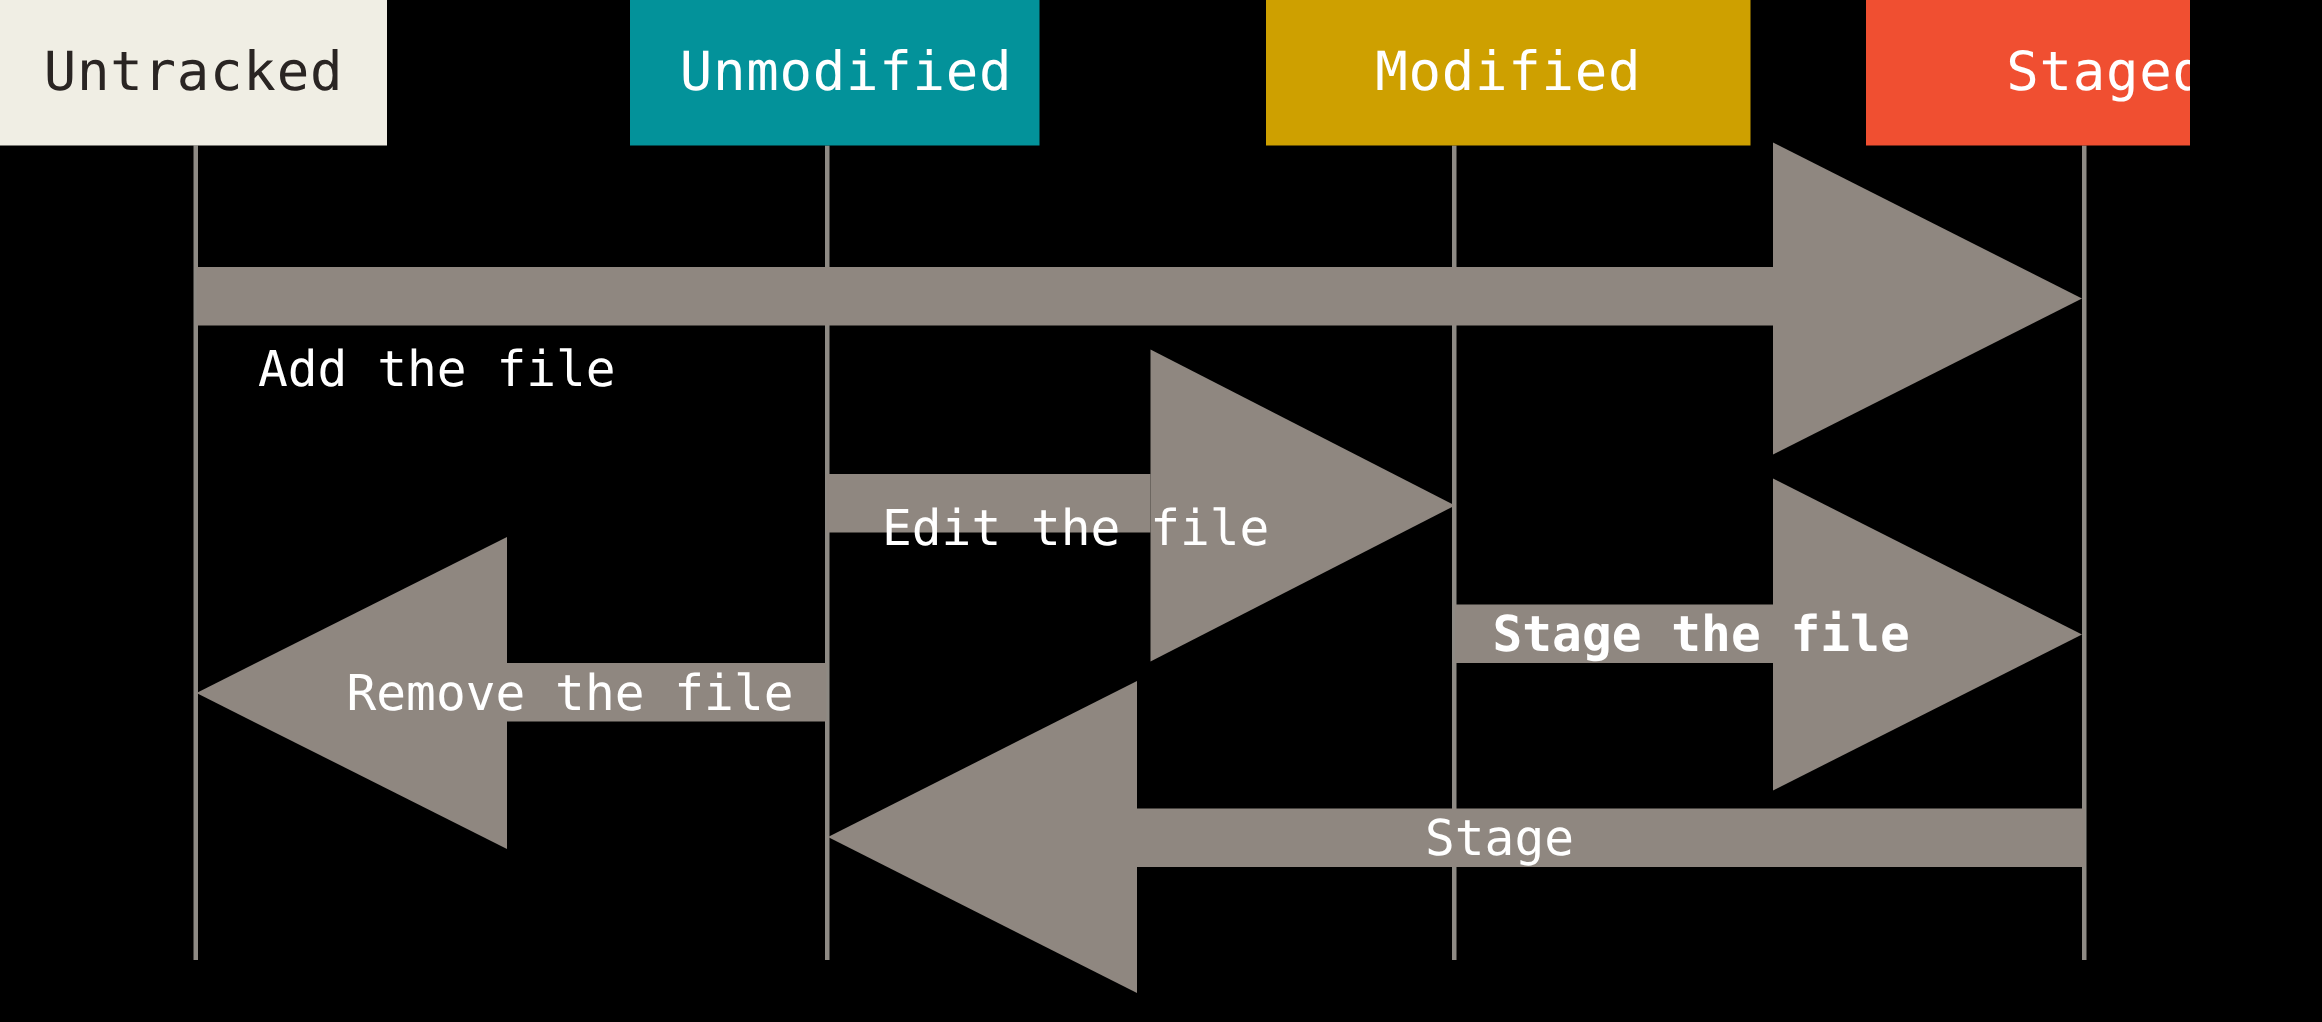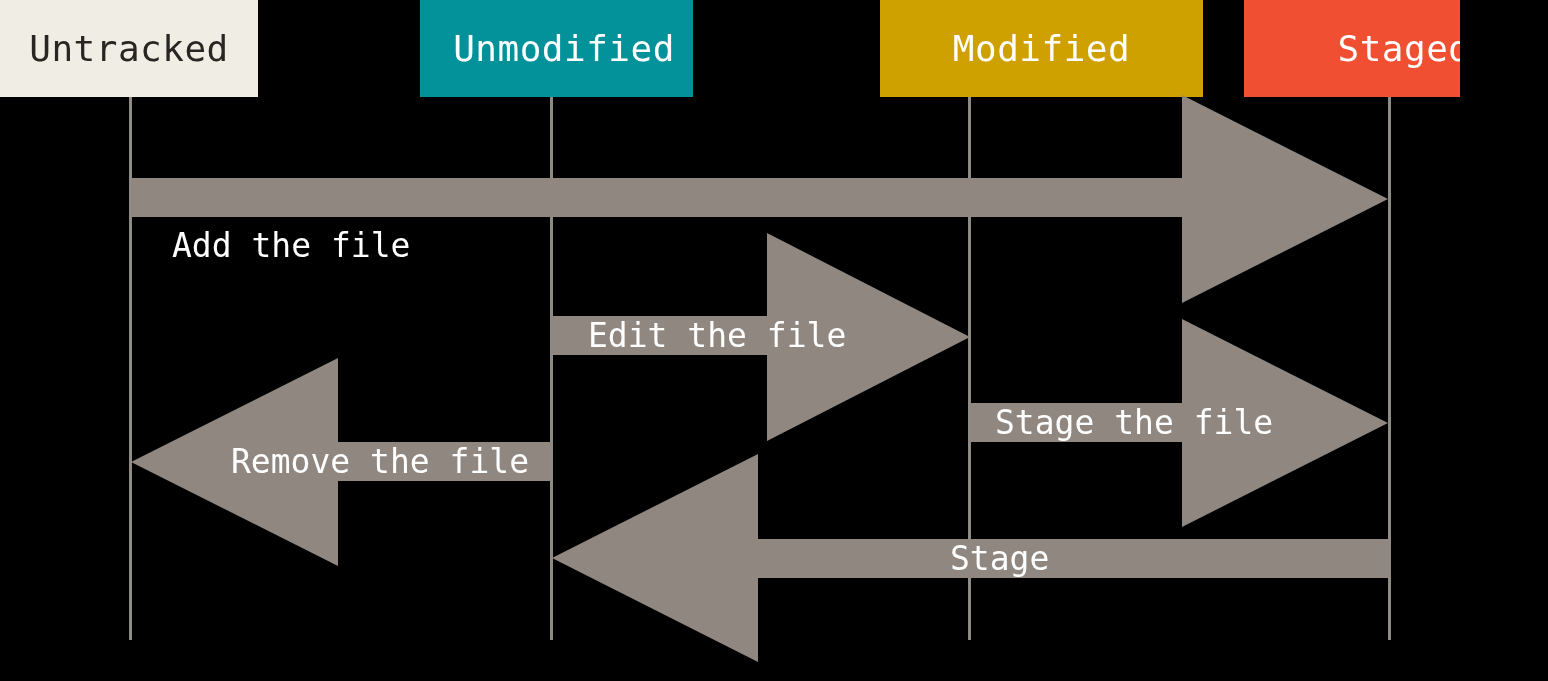--- a/index.html
+++ b/index.html
@@ -23,21 +23,21 @@
     height: 97px;
     display: flex;
     align-items: center;
     justify-content: center;
     font-size: 36px;
     letter-spacing: 0.5px;
     white-space: nowrap;
   }
   #header-untracked  { left: 0;      width: 258px; }
   #header-unmodified { left: 420px;  width: 258px; padding-left: 15px; }
-  #header-modified   { left: 880px;  width: 323px; }
+  #header-modified   { left: 844px;  width: 323px; }
   #header-staged     { left: 1244px; width: 320px; }
 
   
   .lifeline {
     position: absolute;
     top: 97px;
     width: 3px;
     height: 543px;
     background: #8E8A84;
   }
@@ -72,26 +72,26 @@
   }
 
   
   #add-shaft  { left: 131px;  top: 178px; width: 1051px; }
   #add-head   { left: 1182px; top: 95px;  }
   #add-label  { left: 172px;  top: 178px; }
 
   
   #edit-shaft { left: 551px;  top: 316px; width: 216px; }
   #edit-head  { left: 767px;  top: 233px; border-left-width: 203px; }
-  #edit-label { left: 588px;  top: 316px; }
+  #edit-label { left: 588px;  top: 332px; }
 
   
   #stage-shaft { left: 970px;  top: 403px; width: 212px; }
   #stage-head  { left: 1182px; top: 319px; }
-  #stage-label { left: 995px;  top: 403px; }
+  #stage-label { left: 995px;  top: 403px; font-weight: bold; }
 
   
   #remove-shaft { left: 338px; top: 442px; width: 213px; }
   #remove-head  { left: 131px; top: 358px; }
   #remove-label { left: 231px; top: 442px; }
 
   
   #commit-shaft { left: 758px; top: 539px; width: 632px; }
   #commit-head  { left: 552px; top: 454px; border-right-width: 206px; }
   #commit-label { left: 950px; top: 539px; }

